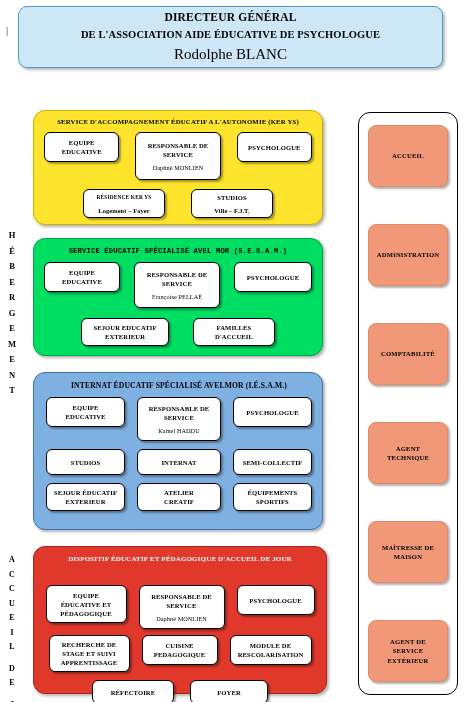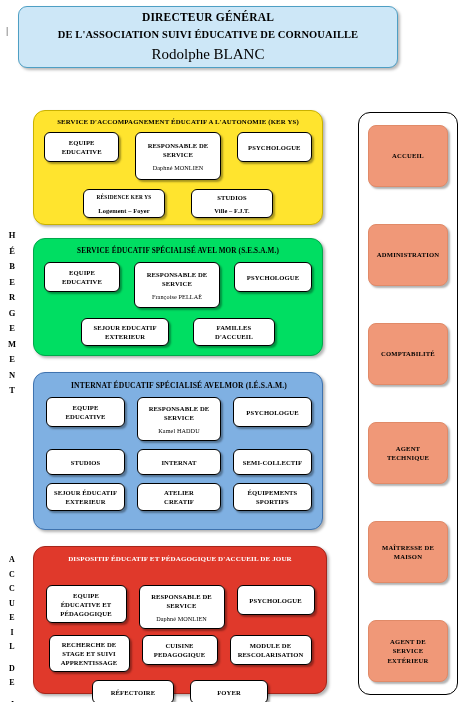--- a/index.html
+++ b/index.html
@@ -4,21 +4,21 @@
 <style>
   html,body{margin:0;padding:0;background:#ffffff;}
   body{
     width:465px;height:702px;position:relative;overflow:hidden;
     font-family:"Liberation Serif","DejaVu Serif",serif;
     color:#000000;
   }
 
   
   #header{
-    position:absolute;left:18px;top:6px;width:380px;height:62px;
+    position:absolute;left:18px;top:6px;width:425px;height:62px;
     background:#CDE7F7;border:1px solid #4E9FC4;border-radius:9px;
     box-shadow:2px 2px 3px rgba(0,0,0,0.28);
     display:flex;flex-direction:column;align-items:center;justify-content:center;
     box-sizing:border-box;
   }
   #header .l1{font-size:11.5px;font-weight:bold;letter-spacing:.2px;}
   #header .l2{font-size:10.5px;font-weight:bold;margin-top:6px;letter-spacing:.1px;}
   #header .l3{font-size:15px;margin-top:6px;}
 
   .tick{position:absolute;left:6px;top:24px;font-size:11px;color:#333;}
@@ -60,21 +60,21 @@
   }
   #panel-ker-ys .ptitle{font-size:6.8px;color:#000;margin-bottom:7px;}
 
   
   #panel-sesam{
     left:33px;top:238px;width:290px;height:118px;
     background:#00DE62;border:1px solid #00A84A;
     box-shadow:2px 2px 3px rgba(0,0,0,0.30);
     padding:8px 10px 8px 10px;
   }
-  #panel-sesam .ptitle{font-size:7.2px;margin-bottom:7px;}
+  #panel-sesam .ptitle{font-size:7.2px;margin-bottom:7px;font-family:Liberation Mono, monospace;}
 
   
   #panel-iesam{
     left:33px;top:372px;width:290px;height:158px;
     background:#7FB0E2;border:1px solid #3F73AF;
     box-shadow:2px 2px 3px rgba(0,0,0,0.30);
     padding:8px 10px 8px 12px;
   }
   #panel-iesam .ptitle{font-size:7.6px;margin-bottom:7px;}
 
@@ -104,21 +104,21 @@
     box-sizing:border-box;padding:2px;
   }
 </style>
 </head>
 <body>
 
 <div class="tick">|</div>
 
 <div id="header">
   <div class="l1">DIRECTEUR GÉNÉRAL</div>
-  <div class="l2">DE L'ASSOCIATION SUIVI ÉDUCATIVE DE CORNOUAILLE</div>
+  <div class="l2">DE L'ASSOCIATION AIDE ÉDUCATIVE DE PSYCHOLOGUE</div>
   <div class="l3">Rodolphe BLANC</div>
 </div>
 
 <div class="vlabel" id="vlabel-hebergement">
     <span>H</span>
     <span>É</span>
     <span>B</span>
     <span>E</span>
     <span>R</span>
     <span>G</span>

